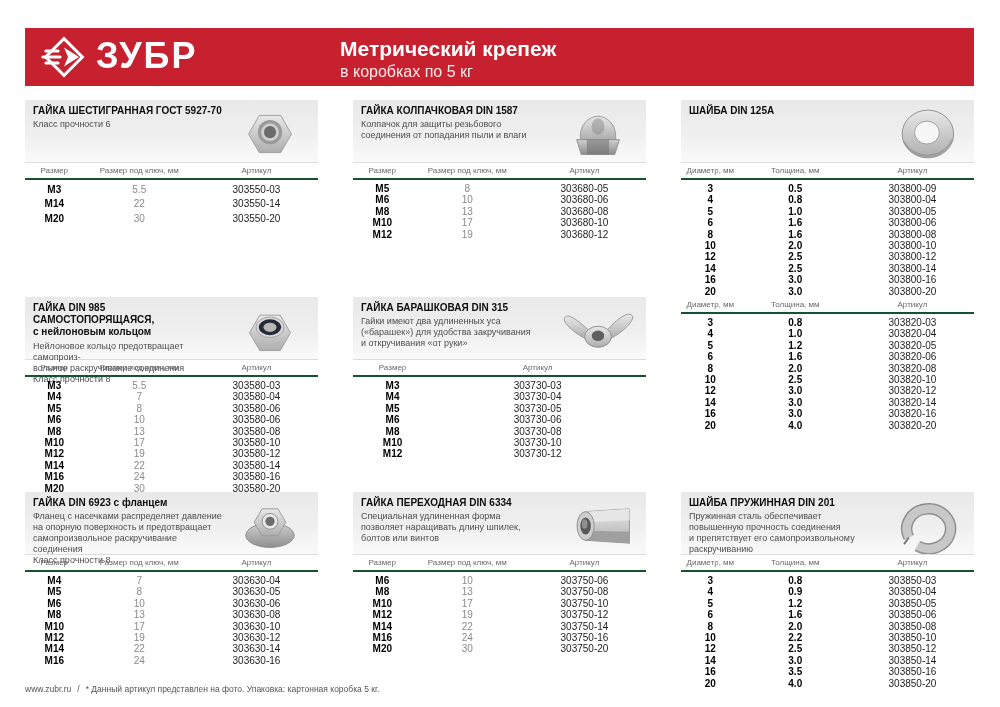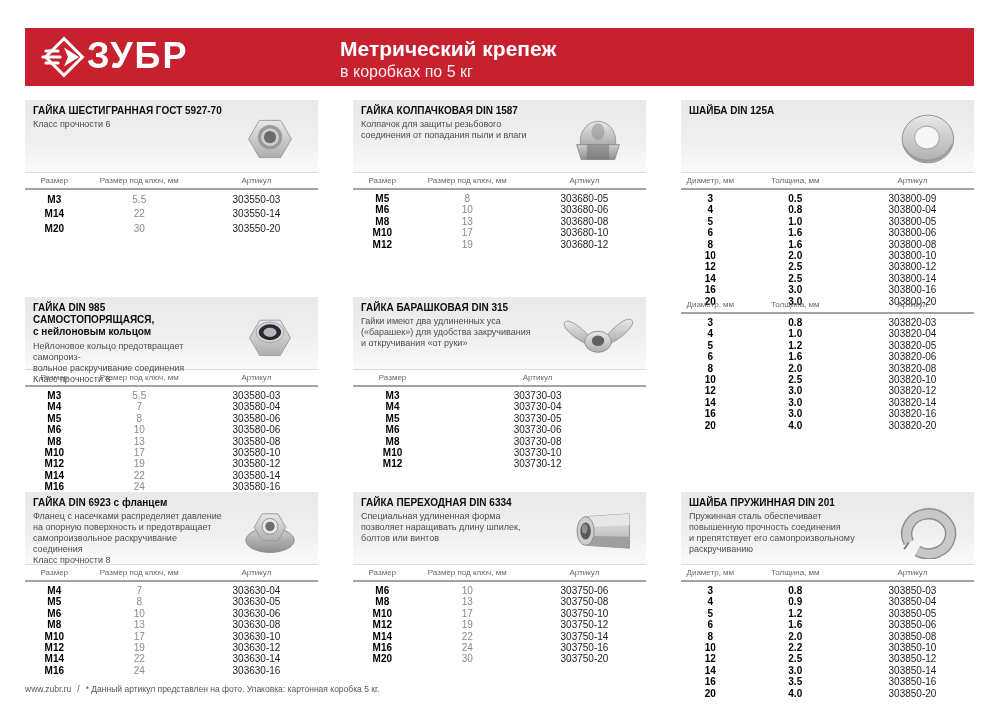--- a/index.html
+++ b/index.html
@@ -6,59 +6,59 @@
   body{
     width:1000px;height:707px;position:relative;overflow:hidden;
     background:#ffffff;
     font-family:"Liberation Sans", sans-serif;
   }
   
   .banner{
     position:absolute;left:25px;top:28px;width:949px;height:58px;
     background:#c7202f;display:flex;align-items:center;
   }
-  .logo{display:flex;align-items:center;margin-left:16px;justify-content:center;}
+  .logo{display:flex;align-items:center;margin-left:16px;gap:9px;justify-content:center;}
   .logo-icon svg{display:block;}
   .logo-text{
     color:#fff;font-weight:bold;font-size:36px;letter-spacing:2px;
     line-height:1;padding-bottom:3px;
   }
   .banner-title-block{position:absolute;left:315px;top:10px;}
   .banner-title{color:#fff;font-size:21px;font-weight:bold;line-height:1.05;}
   .banner-subtitle{color:#fdecec;font-size:16px;margin-top:3px;}
 
   
   .grid{
     position:absolute;left:25px;top:100px;
     display:grid;grid-template-columns:293px 293px 293px;column-gap:35px;
     grid-template-rows:197px 195px auto;
   }
   .section{width:293px;}
   .sec-head{
     display:flex;justify-content:flex-end;box-sizing:border-box;
-    height:73px;padding:5px 4px 0 8px;
+    height:63px;padding:5px 4px 0 8px;
     background:linear-gradient(180deg,#e9e9e9 0%,#efefef 55%,#fafafa 100%);
     border-bottom:1px solid #dcdcdc;
   }
   .sec-text{flex:1;min-width:0;}
   .sec-title{
     margin:0;font-size:10px;font-weight:bold;color:#0d0d0d;
     line-height:1.22;white-space:pre-line;letter-spacing:0;
   }
   .sec-desc{
     margin:2px 0 0;font-size:9px;color:#4d4d4d;line-height:11px;
     white-space:pre-line;
   }
   .sec-photo{
     width:88px;flex:none;display:flex;align-items:center;justify-content:center;
   }
   
   .thead{
     display:flex;margin-top:3px;padding-bottom:3px;
-    border-bottom:2px solid #a3a3a3;
+    border-bottom:2px solid #14532d;
   }
   .thead span{font-size:8px;color:#686868;}
   .tbody{padding-top:3px;}
   .trow{display:flex;height:11.4px;line-height:11.4px;font-size:10px;}
   .tbody.sparse .trow{height:14.3px;line-height:14.3px;}
   .c0{width:20%;text-align:center;}
   .c1{width:38%;text-align:center;}
   .c2{width:42%;text-align:center;}
   .c0w{width:27%;text-align:center;}
   .c1w{width:72%;text-align:center;}

